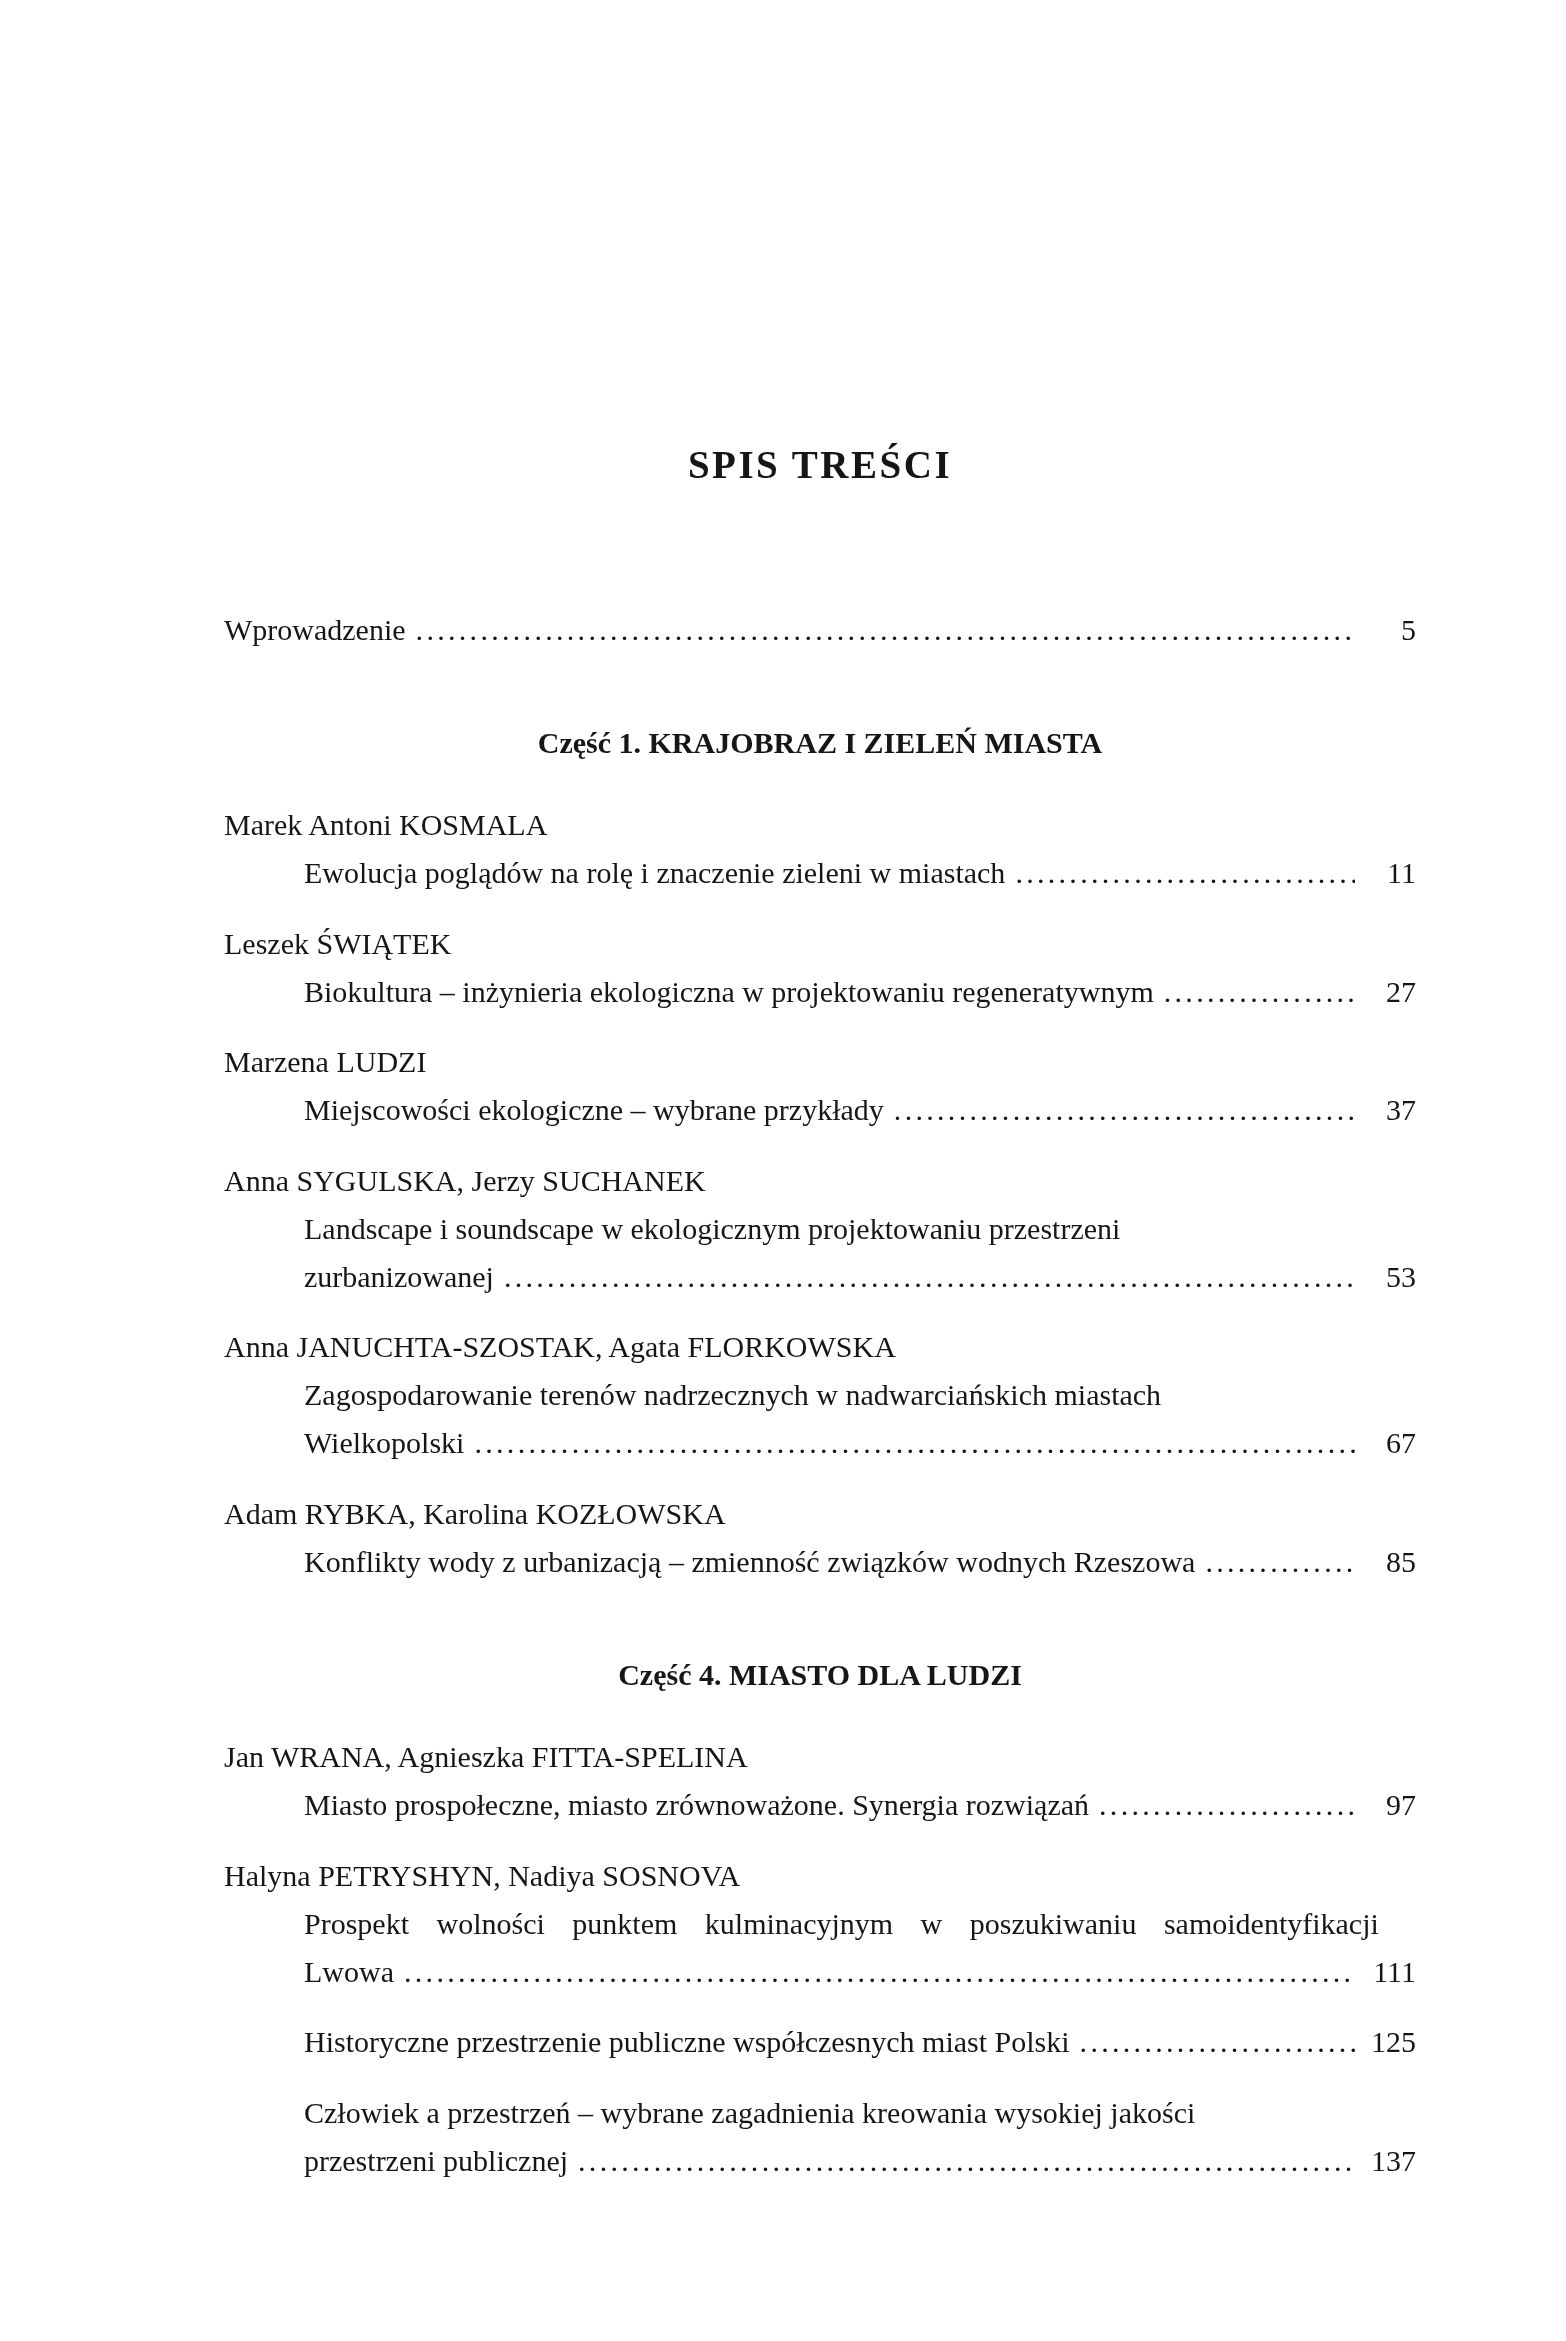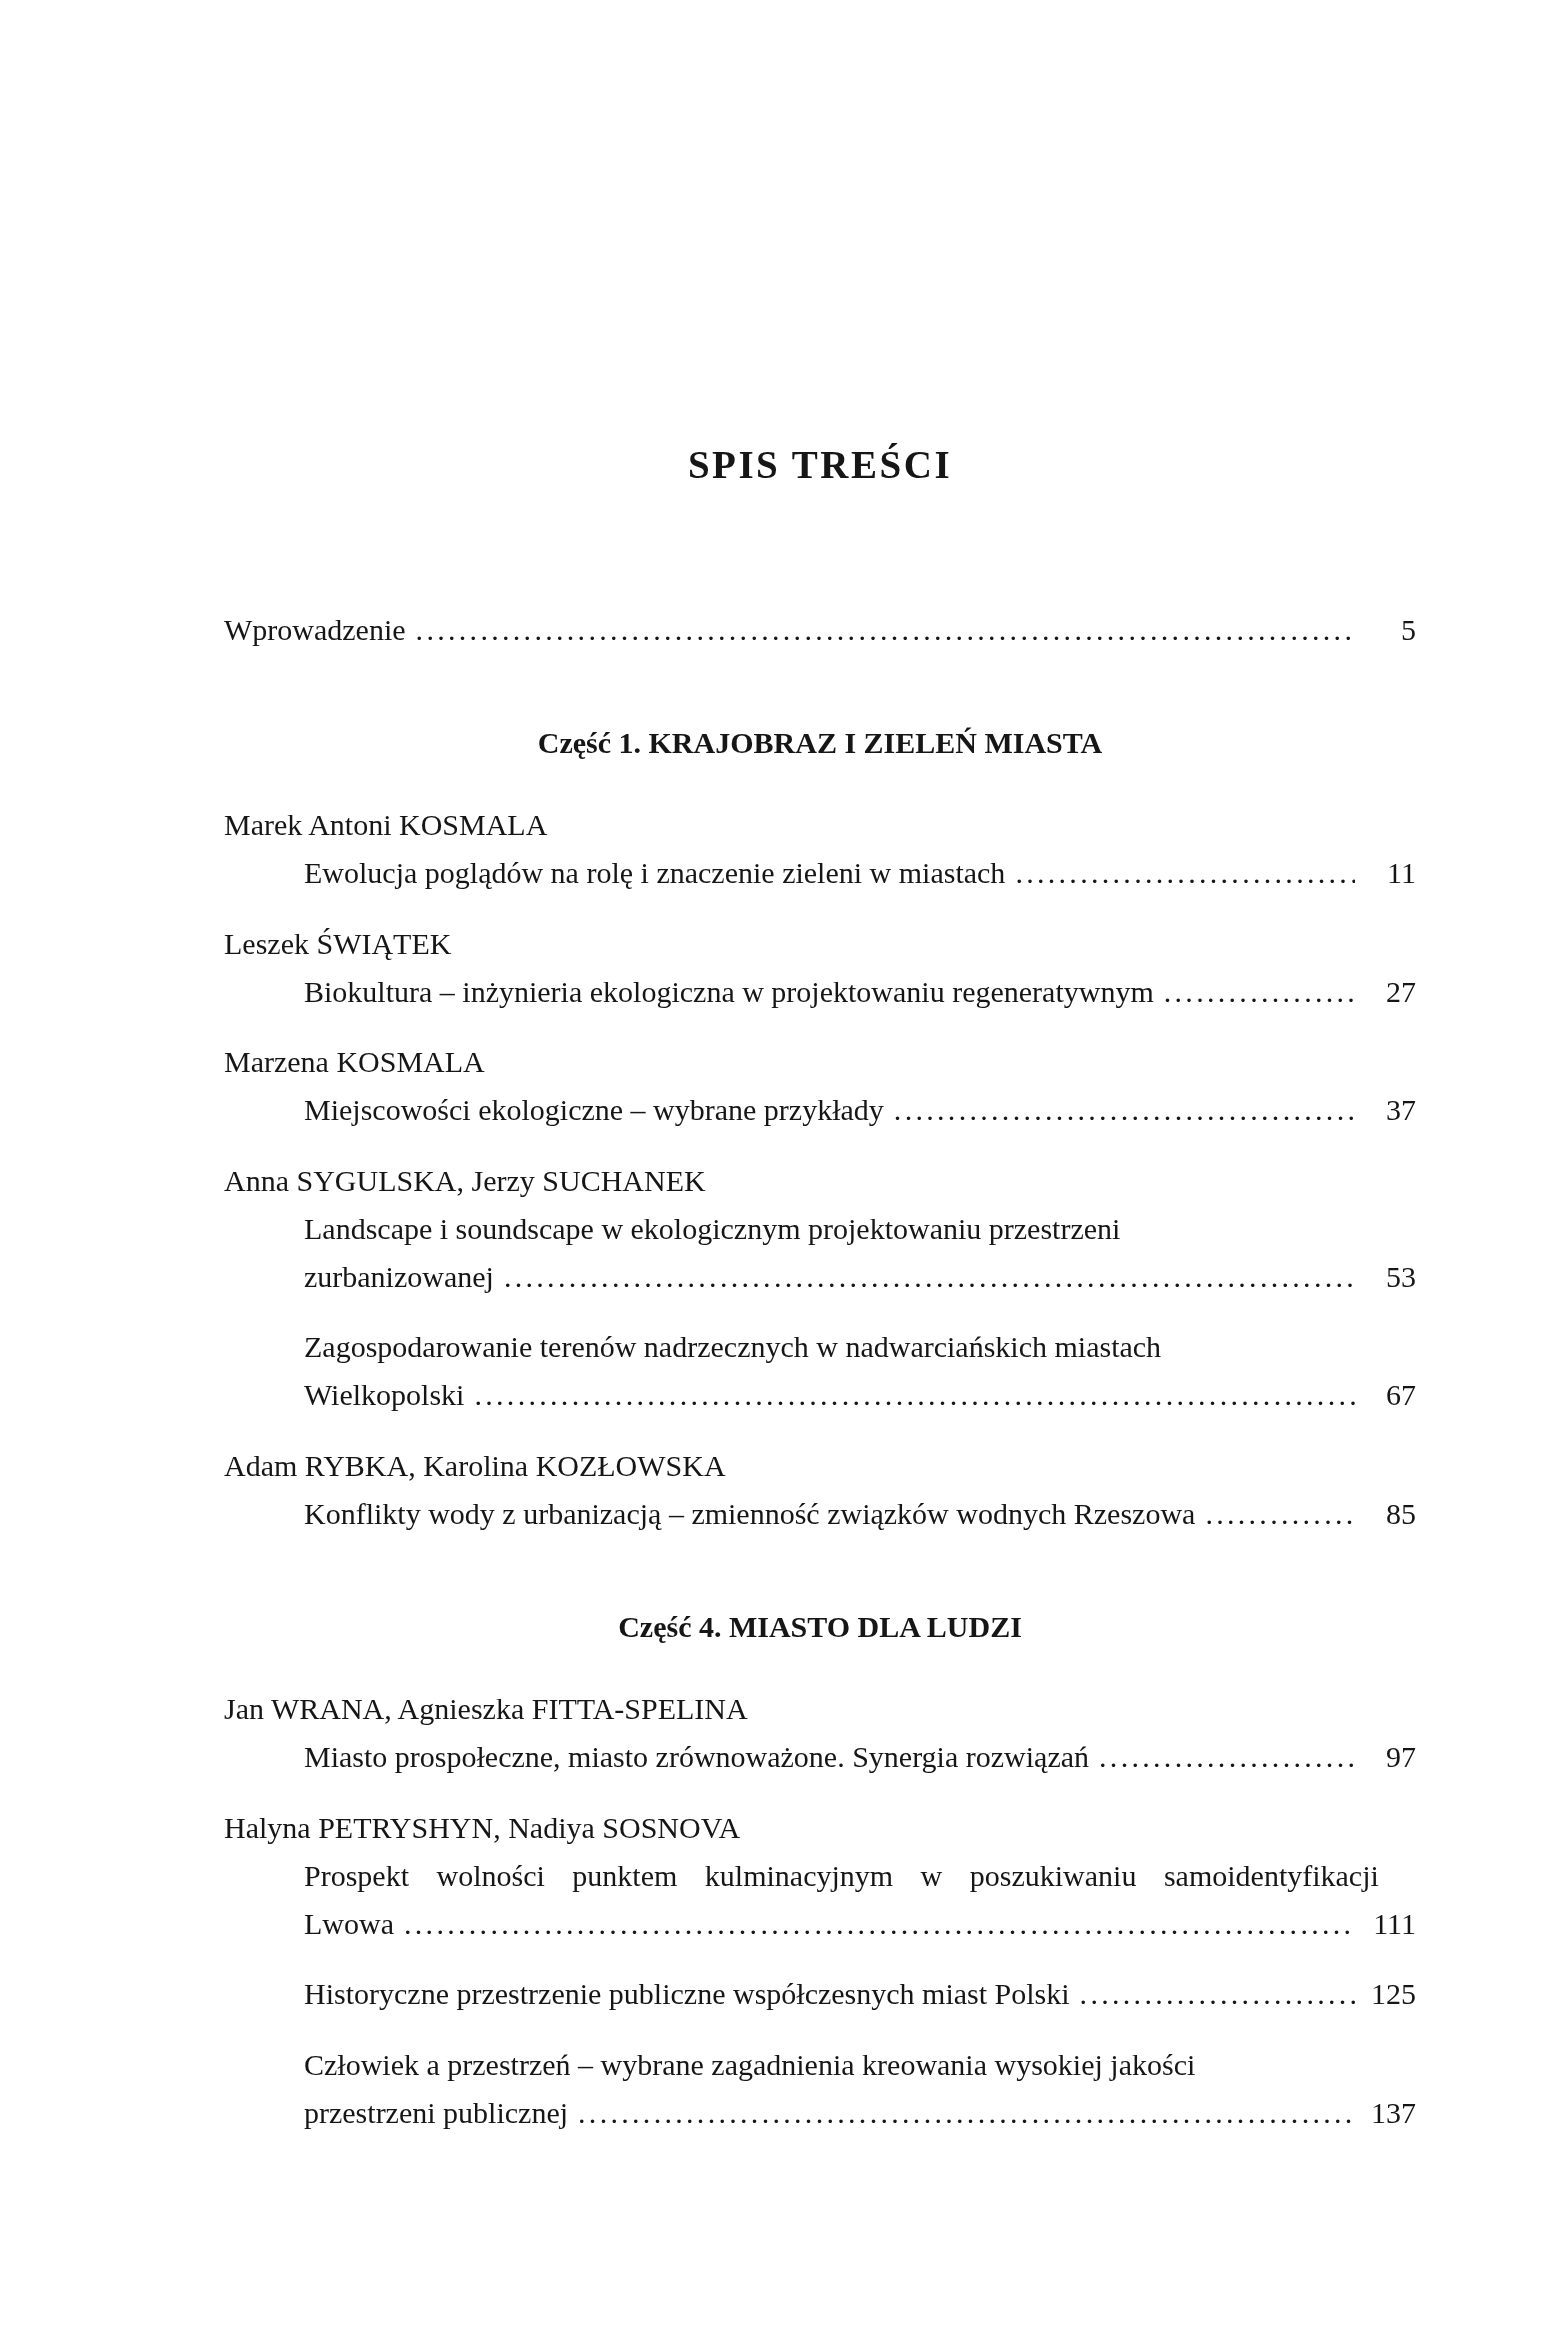--- a/index.html
+++ b/index.html
@@ -118,21 +118,21 @@
       <div class="title-block">
         <div class="dotrow">
           <span class="ttext">Biokultura – inżynieria ekologiczna w projektowaniu regeneratywnym</span>
           <span class="leader"></span>
           <span class="pagenum">27</span>
         </div>
       </div>
     </div>
 
     <div class="entry">
-      <div class="authors">Marzena KOSMALA</div>
+      <div class="authors">Marzena LUDZI</div>
       <div class="title-block">
         <div class="dotrow">
           <span class="ttext">Miejscowości ekologiczne – wybrane przykłady</span>
           <span class="leader"></span>
           <span class="pagenum">37</span>
         </div>
       </div>
     </div>
 
     <div class="entry">
@@ -141,20 +141,21 @@
         <div class="plainline">Landscape i soundscape w ekologicznym projektowaniu przestrzeni</div>
         <div class="dotrow">
           <span class="ttext">zurbanizowanej</span>
           <span class="leader"></span>
           <span class="pagenum">53</span>
         </div>
       </div>
     </div>
 
     <div class="entry">
+      <div class="authors">Anna JANUCHTA-SZOSTAK, Agata FLORKOWSKA</div>
       <div class="title-block">
         <div class="plainline">Zagospodarowanie terenów nadrzecznych w nadwarciańskich miastach</div>
         <div class="dotrow">
           <span class="ttext">Wielkopolski</span>
           <span class="leader"></span>
           <span class="pagenum">67</span>
         </div>
       </div>
     </div>
 

